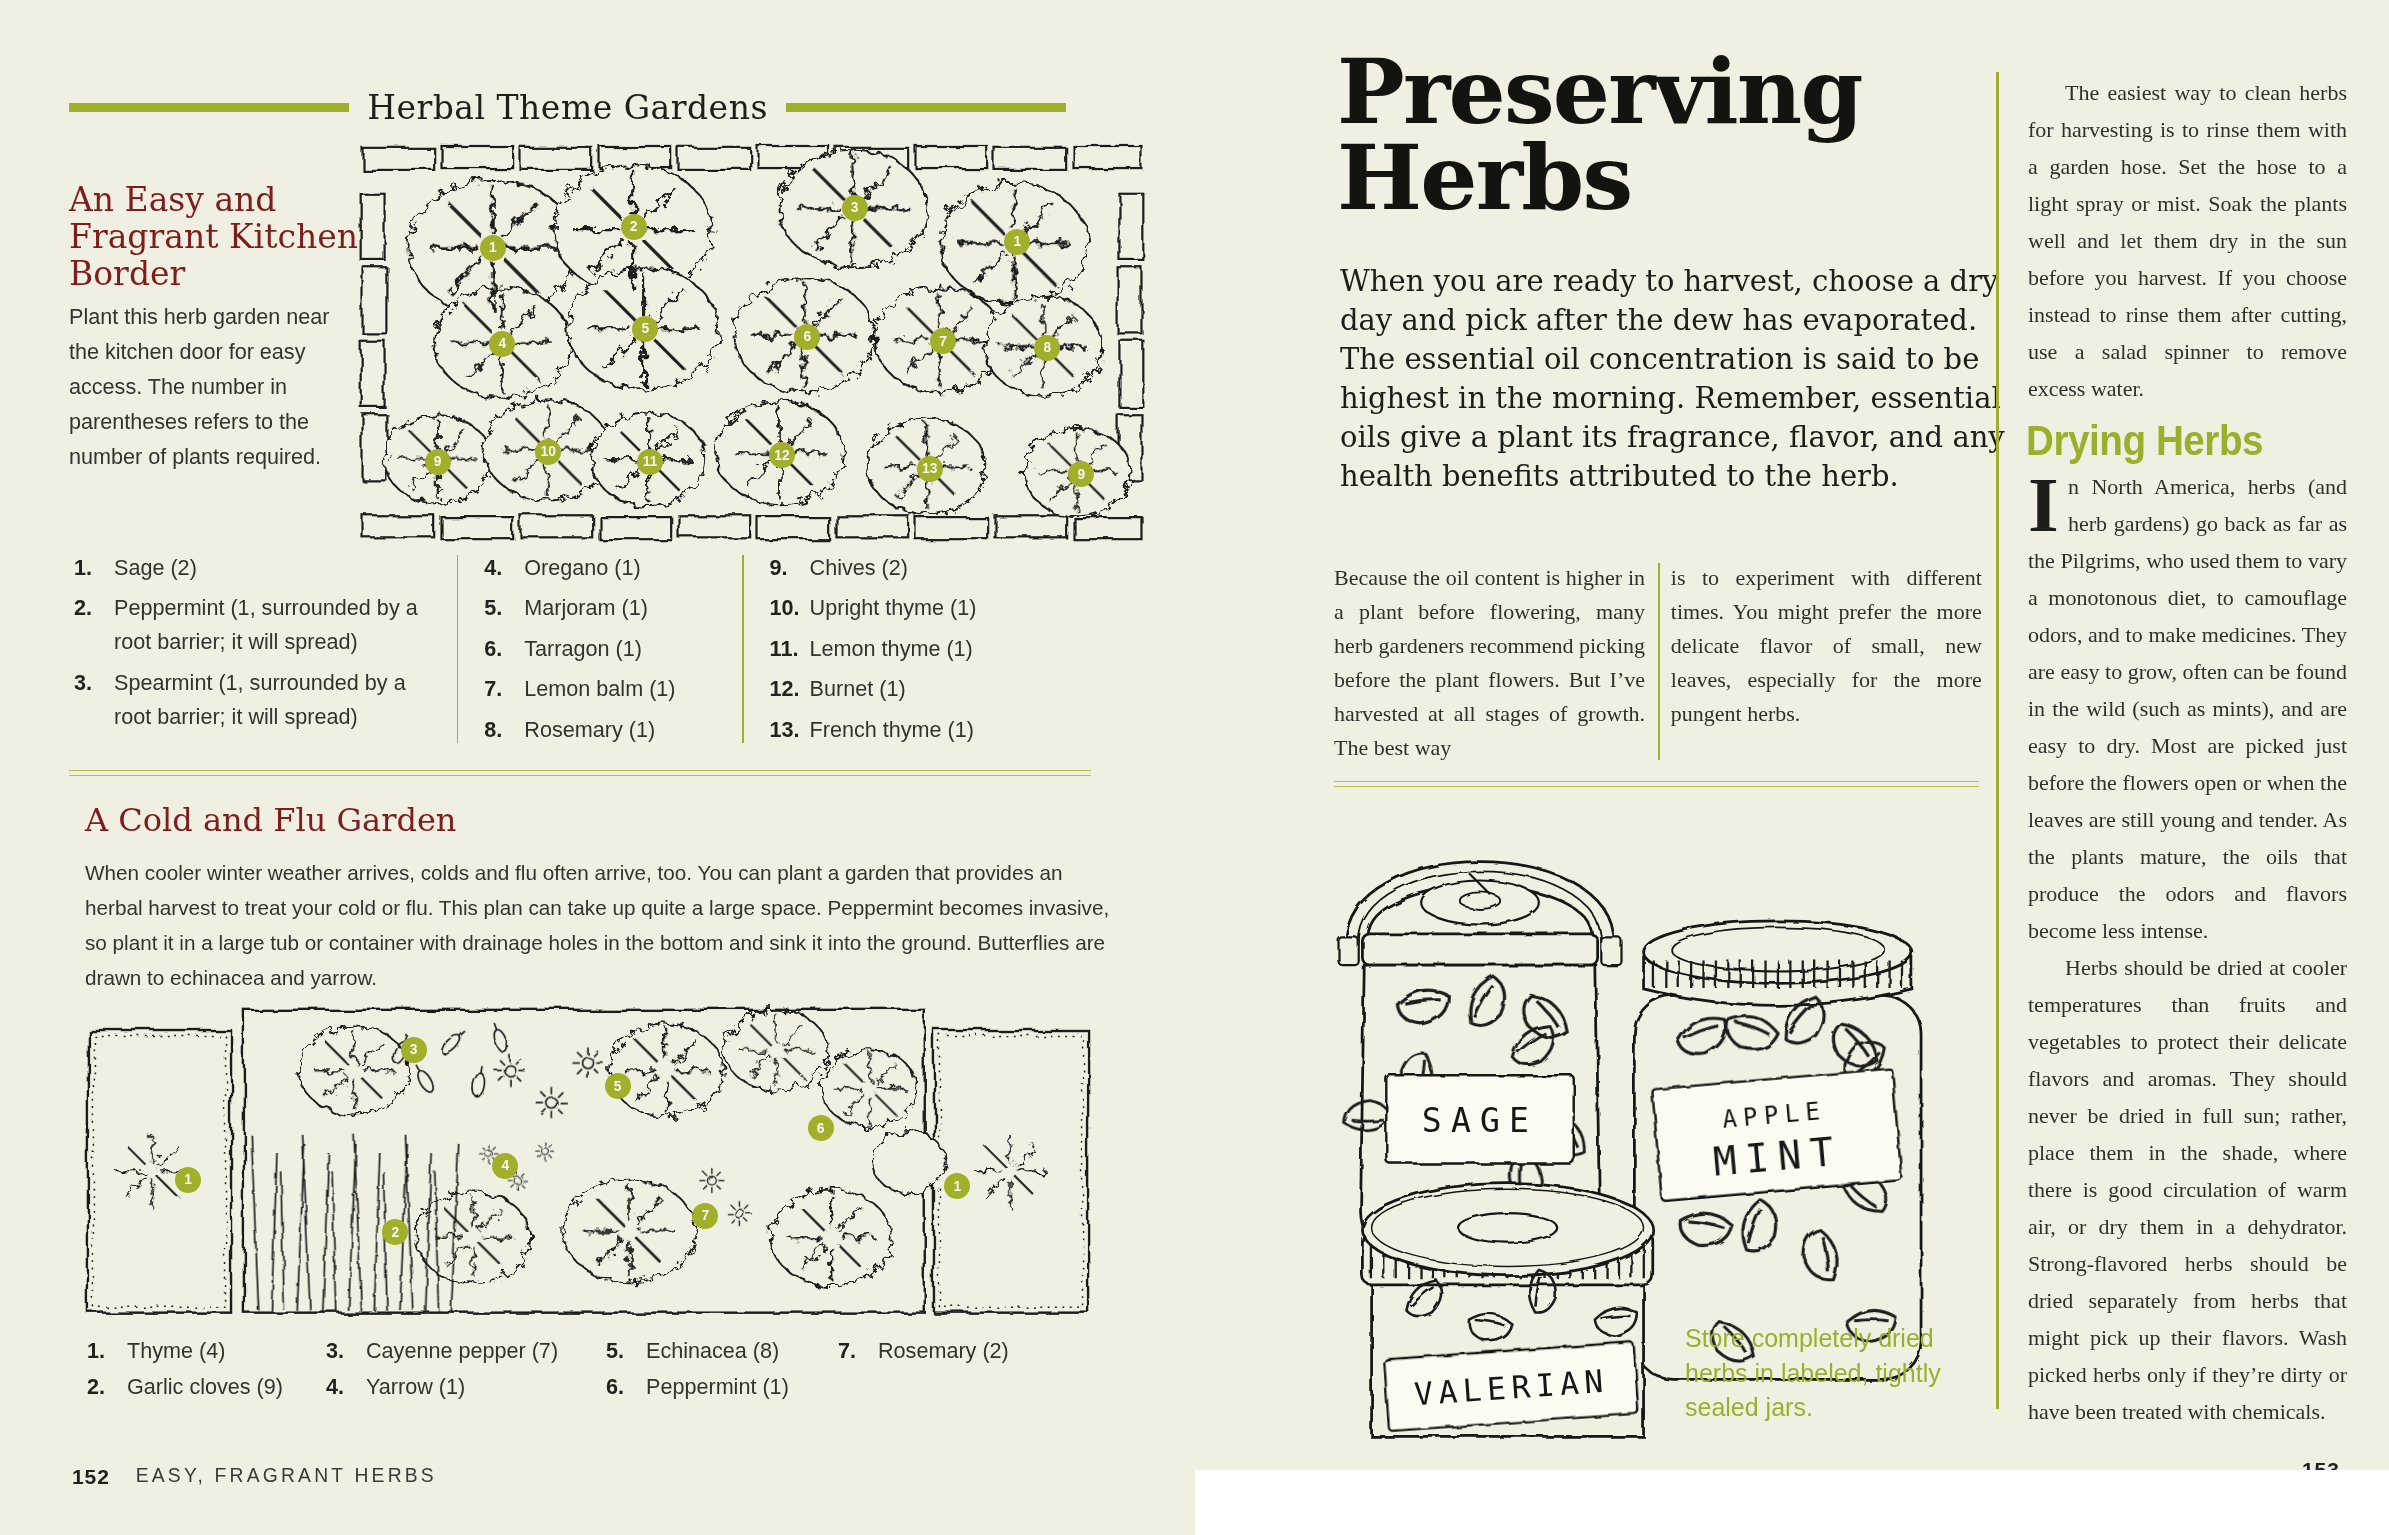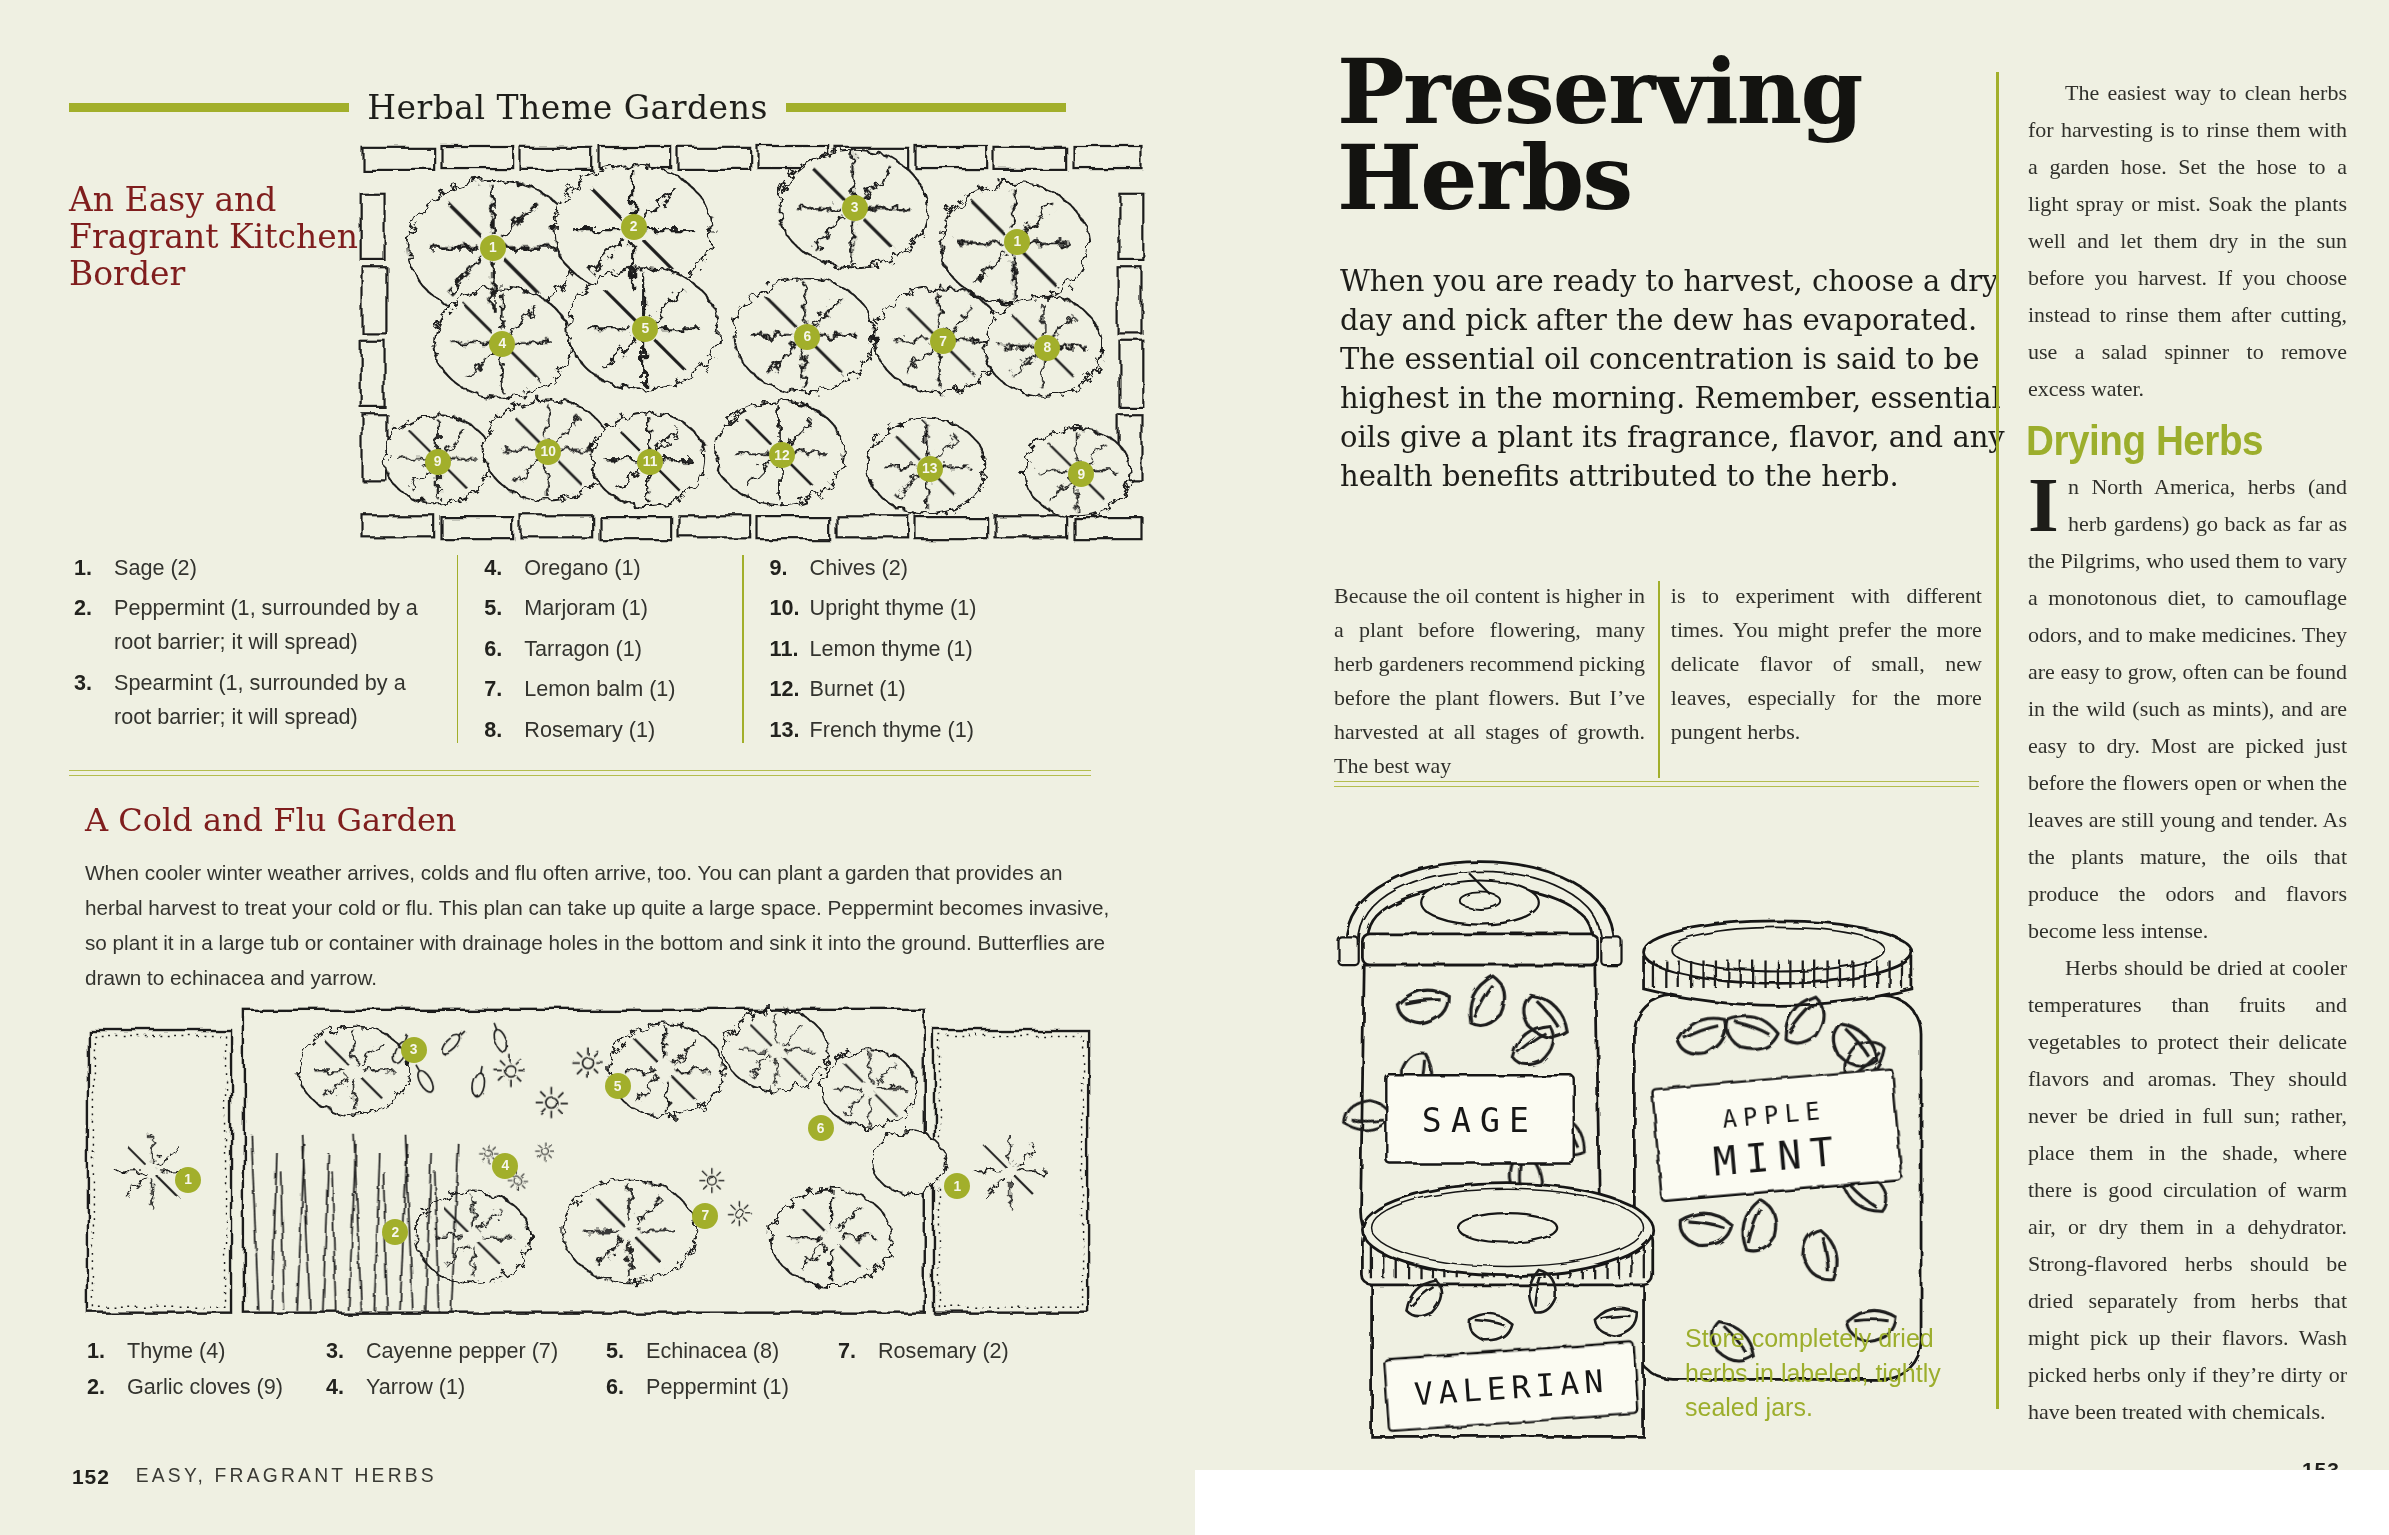--- a/index.html
+++ b/index.html
@@ -38,21 +38,21 @@
   .w260{width:239px;}.w305{width:280px;}.w252{width:232px;}
   .footer-left{position:absolute;left:72px;top:1465px;display:flex;align-items:flex-start;gap:26px;}
   .footer-num{font-size:21px;font-weight:bold;color:#1f1f1b;letter-spacing:0.9px;}
   .footer-sec{font-size:19.3px;letter-spacing:3.2px;color:#3a3a34;}
 
   
   .rp-title{position:absolute;left:1337px;top:48px;width:717px;font-family:"DejaVu Serif",serif;
             font-weight:bold;font-size:90px;line-height:.96;letter-spacing:-1.8px;color:#131310;}
   .rp-intro{position:absolute;left:1340px;top:262px;width:694px;font-family:"DejaVu Serif",serif;
             font-size:29px;line-height:39px;color:#1d1d19;}
-  .rp-cols{position:absolute;left:1334px;top:579px;width:649px;display:flex;}
+  .rp-cols{position:absolute;left:1334px;top:561px;width:649px;display:flex;}
   .rp-col{width:311px;font-family:"Liberation Serif",serif;font-size:22px;line-height:34px;
           text-align:justify;color:#30302b;}
   .rp-coldiv{width:1.8px;background:#a2af2b;margin:1.8px 11px 5.5px 13px;}
   .rp-sep{position:absolute;left:1334px;top:781px;width:645px;height:3.7px;
           border-top:1.4px solid #b4bd4e;border-bottom:1.4px solid #b4bd4e;}
   .jars{position:absolute;left:1333px;top:807px;width:634px;height:634px;}
   .jar-caption{position:absolute;left:1685px;top:1321px;width:303px;font-size:25px;line-height:1.38;
                color:#9cae2c;font-weight:400;}
   .rp-vrule{position:absolute;left:1996px;top:72px;width:2.8px;height:1337px;background:#a2af2b;}
   .sidebar{position:absolute;left:2028px;top:74px;width:319px;font-family:"Liberation Serif",serif;
@@ -71,20 +71,21 @@
 
 <div class="spread">
 
   <div class="ltg-header">
     <div class="ltg-rule"></div>
     <div class="ltg-title">Herbal Theme Gardens</div>
     <div class="ltg-rule"></div>
   </div>
 
   <div class="sec-heading kitchen-heading">An Easy and Fragrant Kitchen Border</div>
+  <div class="kitchen-intro">Plant this herb garden near the kitchen door for easy access. The number in parentheses refers to the number of plants required.</div>
 
   <div class="garden1">
     <svg viewBox="0 0 860 438">
       <defs>
         <filter id="spiky" x="-25%" y="-25%" width="150%" height="150%">
           <feTurbulence type="fractalNoise" baseFrequency="0.09" numOctaves="3" seed="4" result="n"></feTurbulence>
           <feDisplacementMap in="SourceGraphic" in2="n" scale="16"></feDisplacementMap>
         </filter>
         <filter id="rough" x="-25%" y="-25%" width="150%" height="150%">
           <feTurbulence type="fractalNoise" baseFrequency="0.035" numOctaves="2" seed="11" result="n"></feTurbulence>

